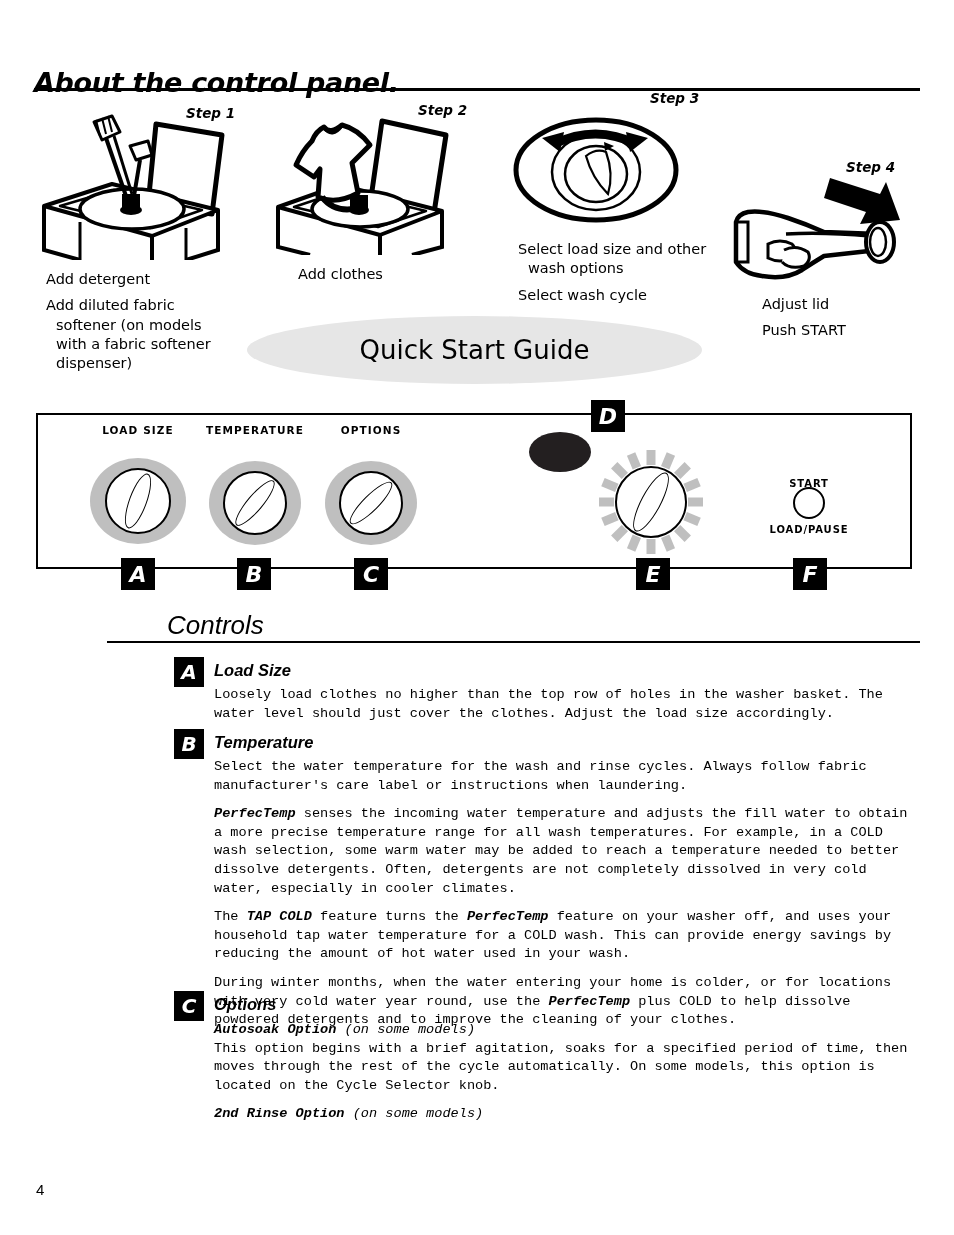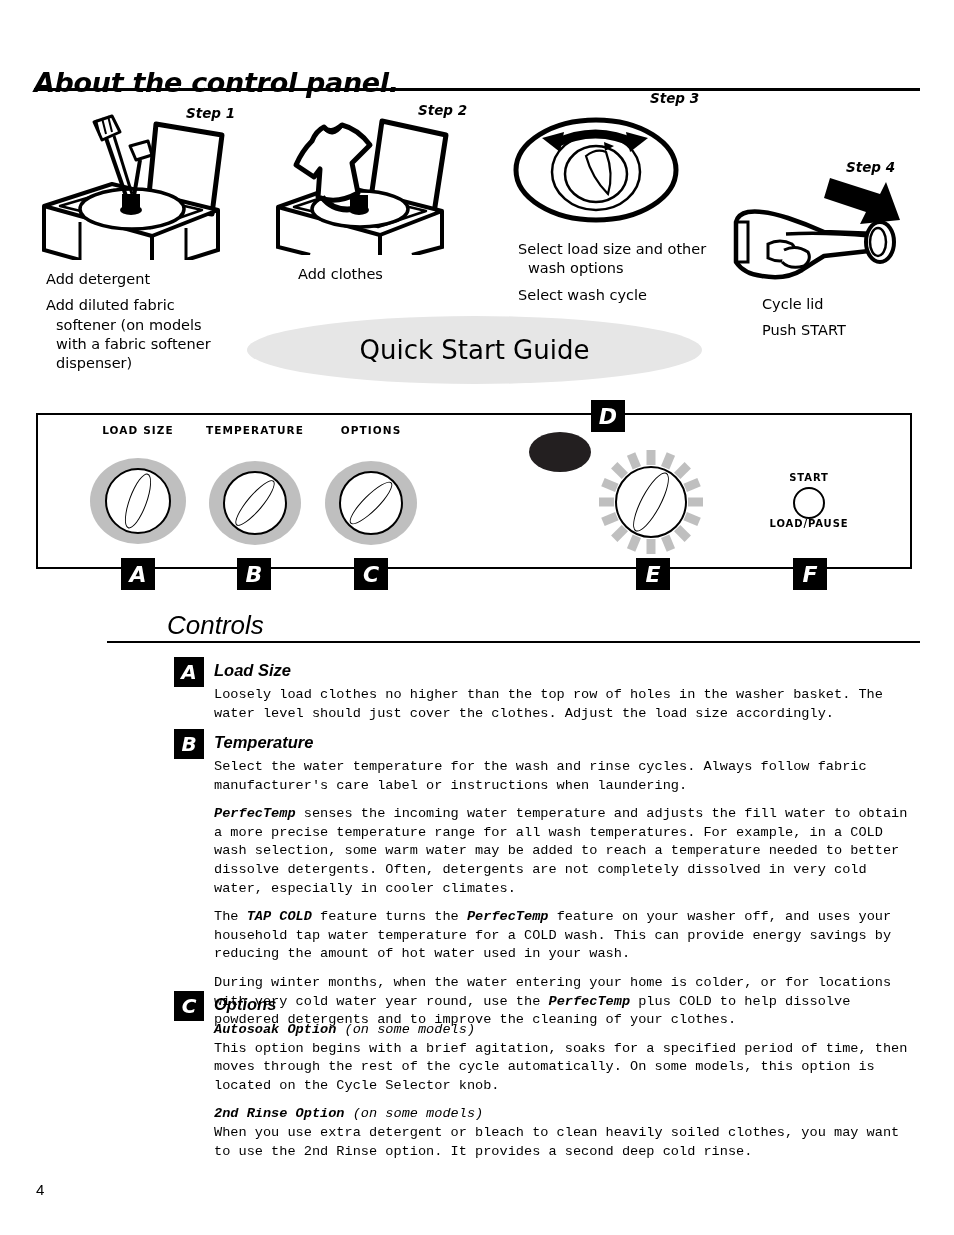--- a/index.html
+++ b/index.html
@@ -156,20 +156,21 @@
     transform: translate(-50%, -50%);
   }
   .start-text {
     position: absolute;
     font-size: 10px;
     font-weight: bold;
     letter-spacing: 0.9px;
     font-family: "DejaVu Sans", sans-serif;
     white-space: nowrap;
     transform: translateX(-50%);
+    margin-top: 6px;
   }
 
   
   .callout {
     position: absolute;
     width: 34px;
     height: 34px;
     background: #000;
     color: #fff;
     font-size: 22px;
@@ -350,21 +351,21 @@
 
     <path d="M40 74 Q52 68 64 74 Q70 80 64 88 Q52 94 40 88 Z" fill="#fff" stroke="#000" stroke-width="3"></path>
     <path d="M56 80 Q68 74 80 82 Q84 90 76 96 Q62 100 54 92" fill="#fff" stroke="#000" stroke-width="3"></path>
     <path d="M8 52 L20 52 L20 92 L8 92" fill="none" stroke="#000" stroke-width="3"></path>
 
     <ellipse cx="152" cy="72" rx="14" ry="20" fill="#fff" stroke="#000" stroke-width="4"></ellipse>
     <ellipse cx="150" cy="72" rx="8" ry="14" fill="#fff" stroke="#000" stroke-width="2.5"></ellipse>
   </svg>
 </div>
 <div class="step-bullets" style="left:762px; top:295px; width:180px;">
-  <span class="bl"><span>Cycle lid</span></span>
+  <span class="bl"><span>Adjust lid</span></span>
   <span class="bl"><span>Push START</span></span>
 </div>
 
 <div class="qs-ellipse"></div>
 <div class="qs-text">Quick Start Guide</div>
 
 <div class="panel"></div>
 
 <div class="knob-caption" style="left:138px; top:424px;">LOAD SIZE</div>
 <div class="knob-group" style="left:138px; top:501px; width:96px; height:96px;">
@@ -440,16 +441,15 @@
     <p><span>The </span><span class="bi">TAP COLD</span><span> feature turns the </span><span class="bi">PerfecTemp</span><span> feature on your washer off, and uses your household tap water temperature for a COLD wash. This can provide energy savings by reducing the amount of hot water used in your wash.</span></p>
     <p><span>During winter months, when the water entering your home is colder, or for locations with very cold water year round, use the </span><span class="bi">PerfecTemp</span><span> plus COLD to help dissolve powdered detergents and to improve the cleaning of your clothes.</span></p>
   </div>
 
 <div class="sec-badge" style="left:174px; top:991px;">C</div>
 <div class="sec-title" style="left:214px; top:995px;">Options</div>
 <div class="body-col" id="sec-c-body" style="top:1021px;">
     <p class="opt-head"><span class="bi">Autosoak Option</span><em> (on some models)</em></p>
     <p>This option begins with a brief agitation, soaks for a specified period of time, then moves through the rest of the cycle automatically. On some models, this option is located on the Cycle Selector knob.</p>
     <p class="opt-head"><span class="bi">2nd Rinse Option</span><em> (on some models)</em></p>
-    <p>When you use extra detergent or bleach to clean heavily soiled clothes, you may want to use the 2nd Rinse option. It provides a second deep cold rinse.</p>
   </div>
 
 <div class="page-number">4</div>
 
 </body></html>

